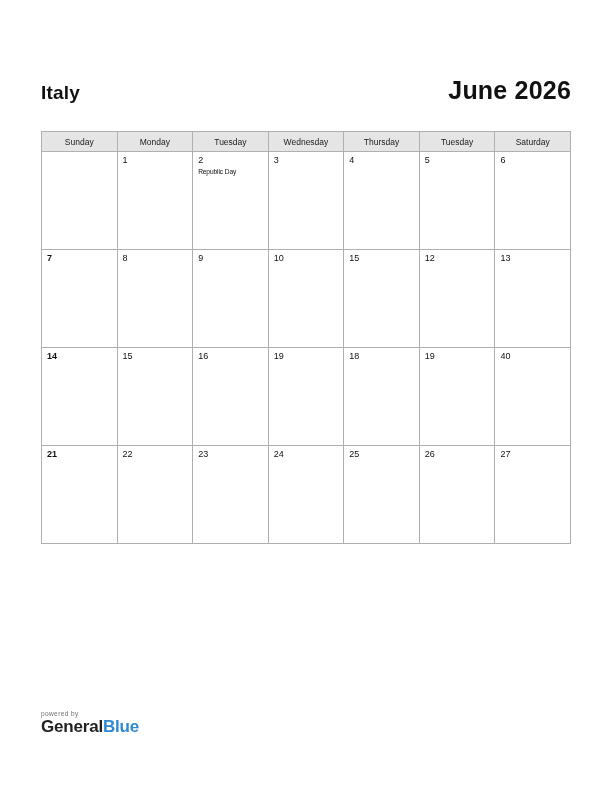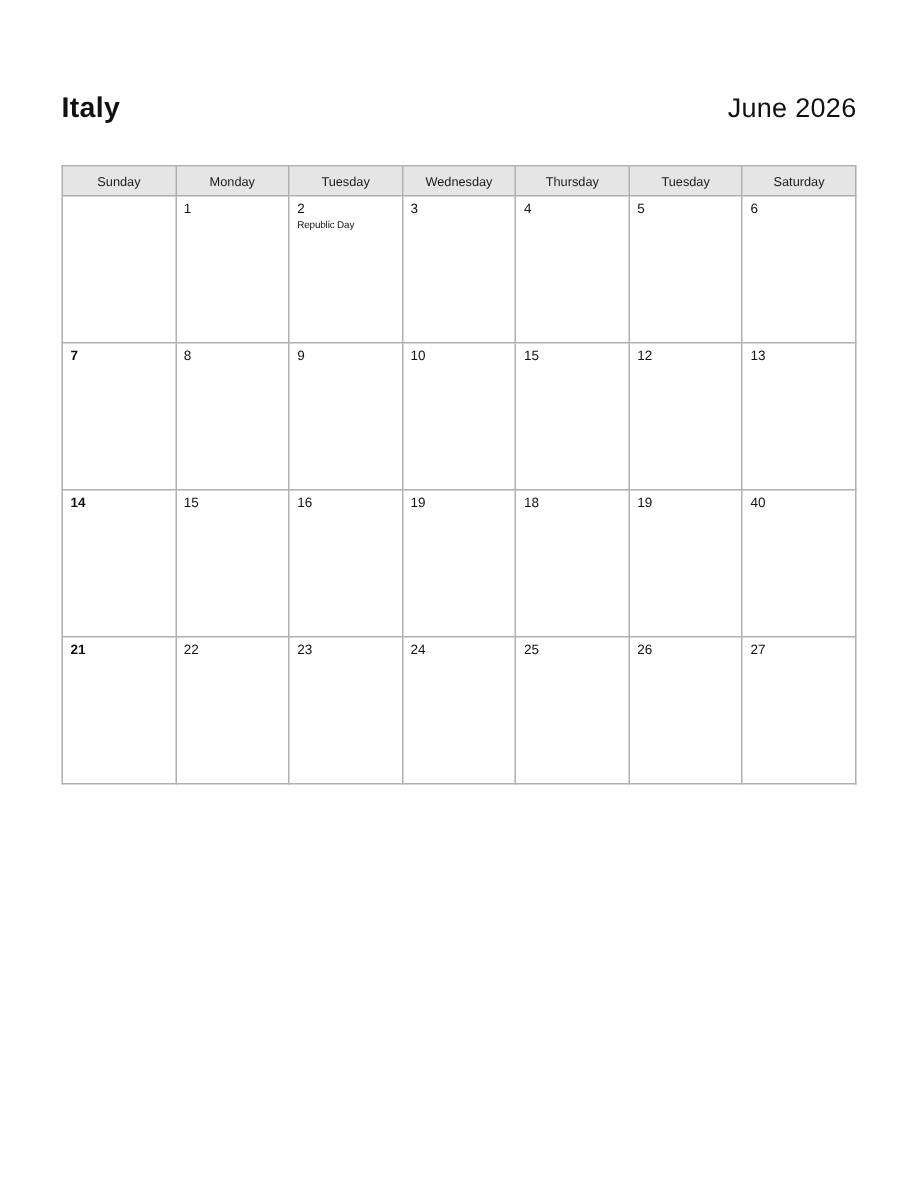--- a/index.html
+++ b/index.html
@@ -26,24 +26,25 @@
     align-items: baseline;
     justify-content: space-between;
     padding-top: 62px;
     padding-bottom: 0;
   }
   .country {
     font-size: 19px;
     font-weight: bold;
     letter-spacing: 0.2px;
     color: #111111;
+    margin-top: 20px;
   }
   .monthyear {
-    font-size: 18px;
-    font-weight: normal;
+    font-size: 25px;
+    font-weight: bold;
     letter-spacing: 0.2px;
     color: #111111;
     margin-left: 13px;
   }
   .calendar {
     margin-top: 26px;
     width: 530px;
     border-collapse: collapse;
     table-layout: fixed;
   }
@@ -245,14 +246,18 @@
           <span class="event"></span>
         </td>
         <td>
           <span class="daynum">27</span>
           <span class="event"></span>
         </td>
       </tr>
     </tbody>
   </table>
 
+  <div class="footer">
+    <div class="powered">powered by</div>
+    <div class="brand"><span class="general">General</span><span class="blue">Blue</span></div>
+  </div>
 
 </div>
 
 </body></html>

